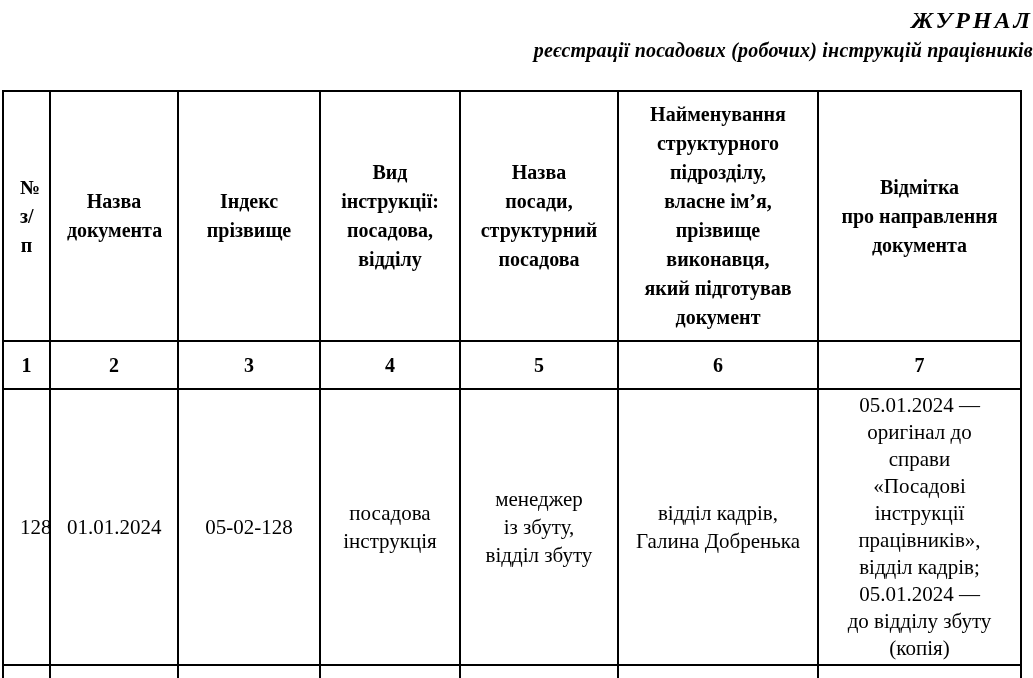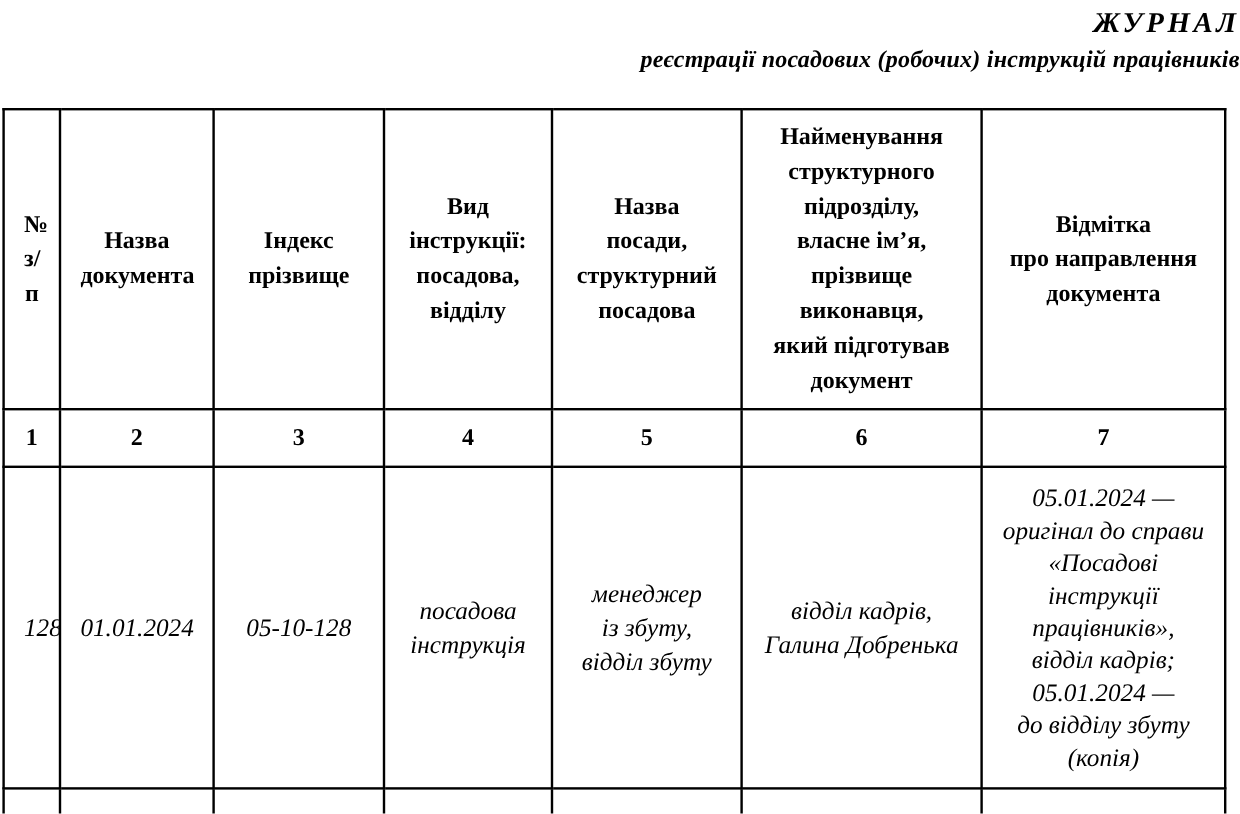--- a/index.html
+++ b/index.html
@@ -39,21 +39,21 @@
   tr.data-row         { height: 268px; }
   tr.empty-row        { height: 40px; }
 
   .hdr {
     font-weight: bold; font-size: 20px; line-height: 29px;
     white-space: pre-line;
   }
   .hdr-num { vertical-align: top; padding-top: 12px; }
   .colnum { font-weight: bold; font-size: 20px; }
   .data {
-    font-style: italic; font-size: 21px; line-height: 28px;
+    font-size: 21px; line-height: 28px;
     white-space: pre-line;
   }
   .data-first { vertical-align: top; padding-top: 8px; margin-top: 46px; }
   .data-note {
     text-align: left; line-height: 27px; padding-left: 6px; padding-right: 2px;
   }
 </style>
 </head>
 <body>
 
@@ -110,21 +110,21 @@
       <td class="colnum">3</td>
       <td class="colnum">4</td>
       <td class="colnum">5</td>
       <td class="colnum">6</td>
       <td class="colnum">7</td>
     </tr>
 
     <tr class="data-row">
       <td class="data data-first">128</td>
       <td class="data">01.01.2024</td>
-      <td class="data">05-10-128</td>
+      <td class="data">05-02-128</td>
       <td class="data">посадова
 інструкція</td>
       <td class="data">менеджер
 із збуту,
 відділ збуту</td>
       <td class="data">відділ кадрів,
 Галина Добренька</td>
       <td class="data data-note">05.01.2024 —
 оригінал до справи
 «Посадові

